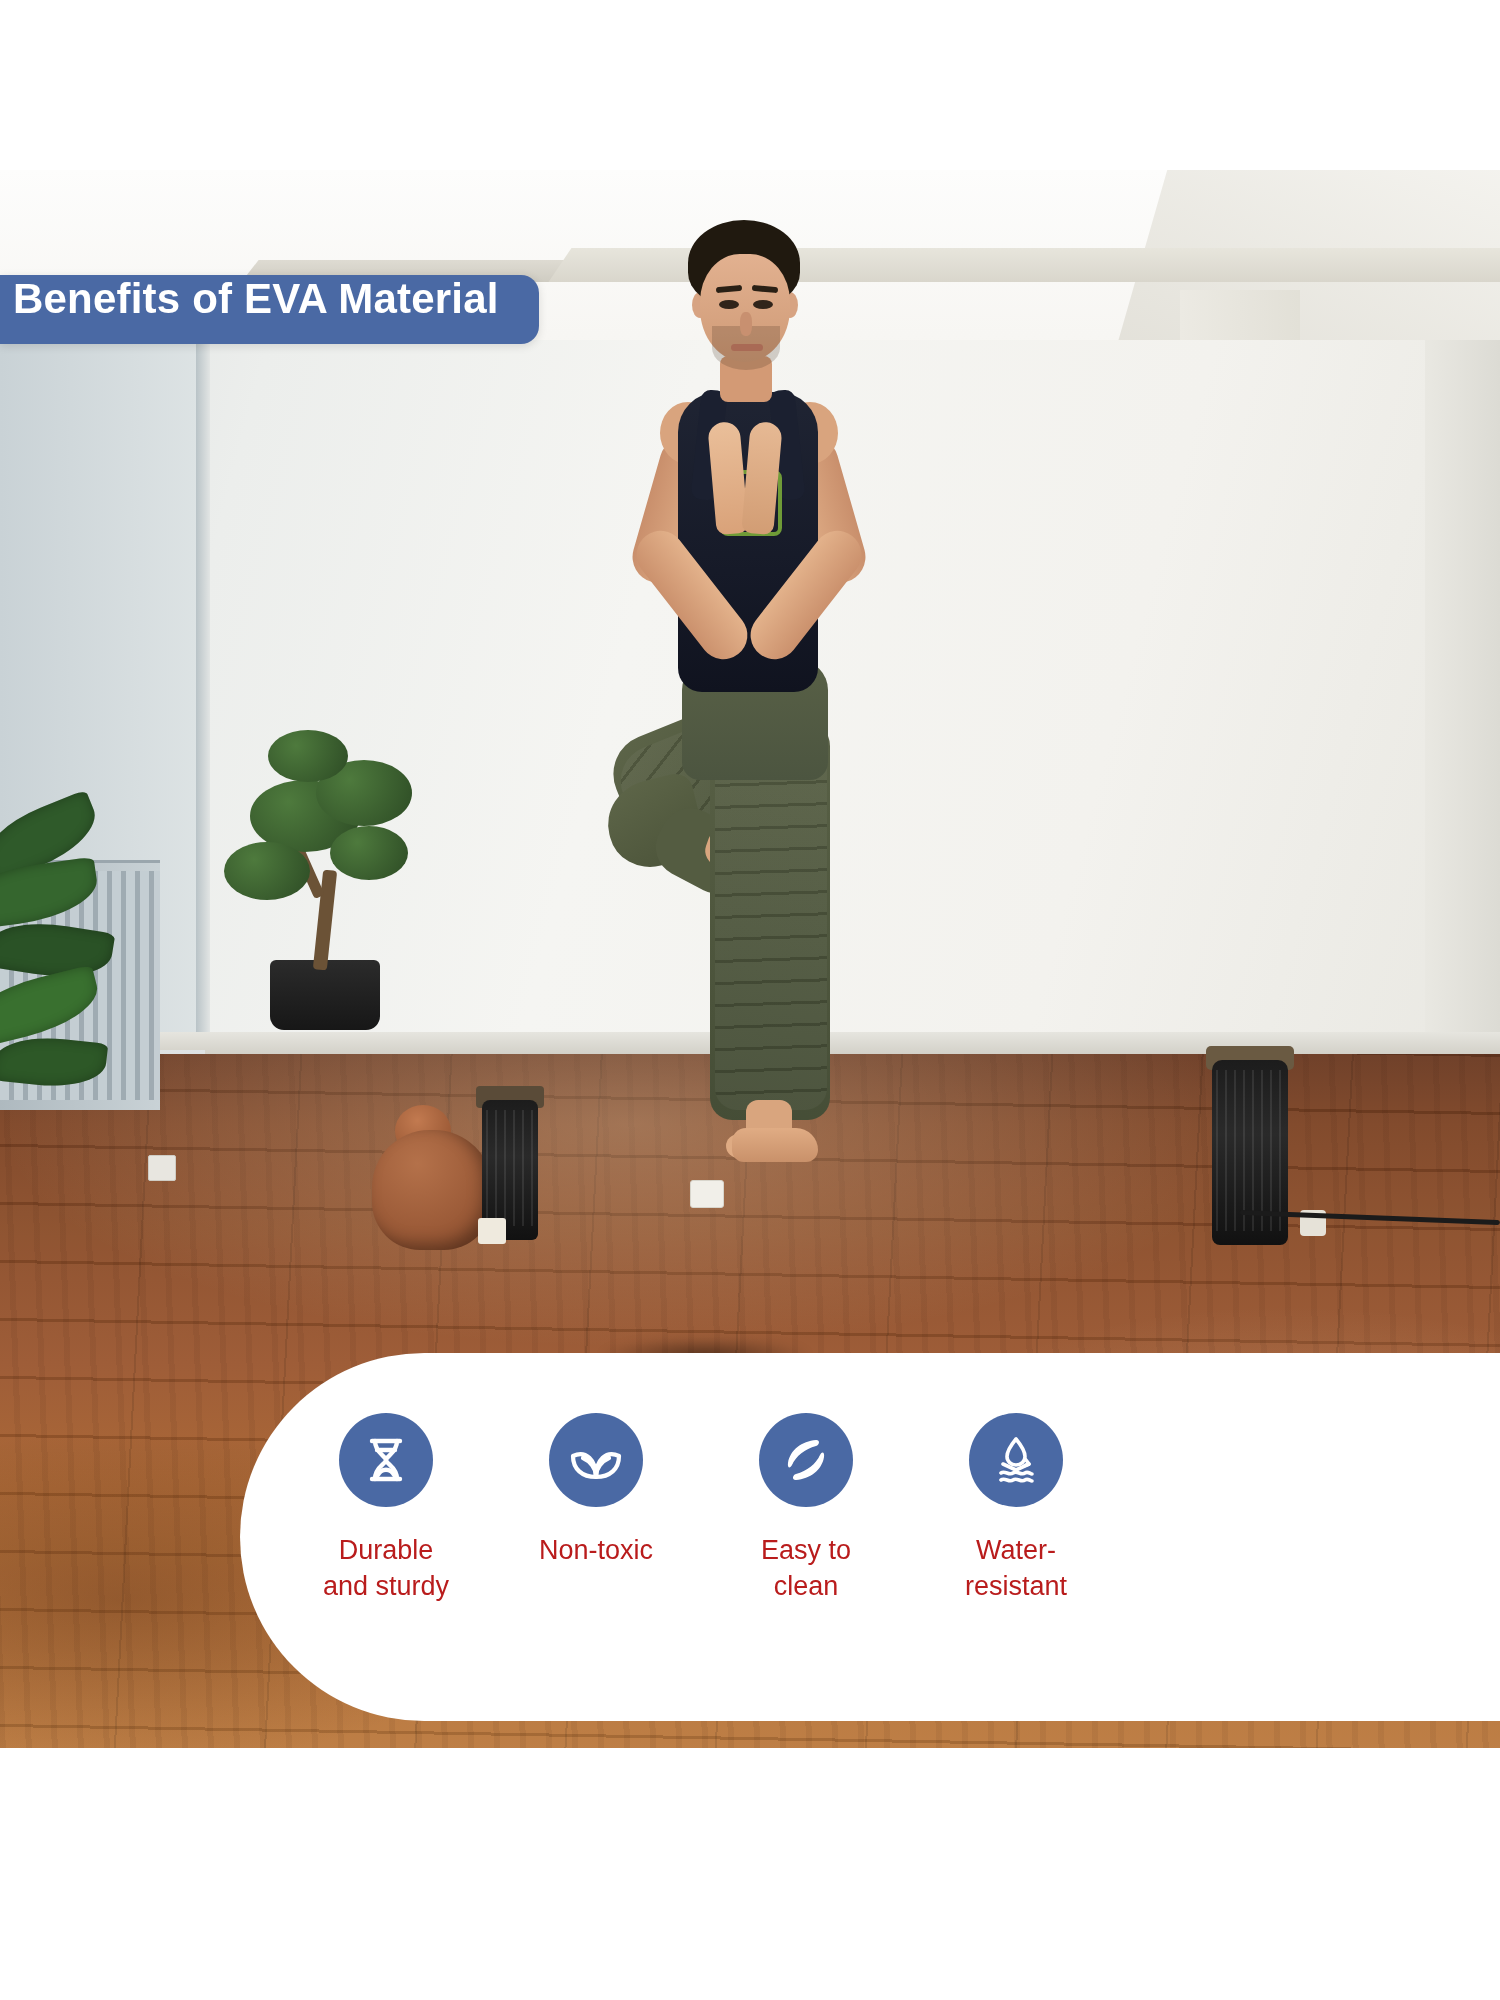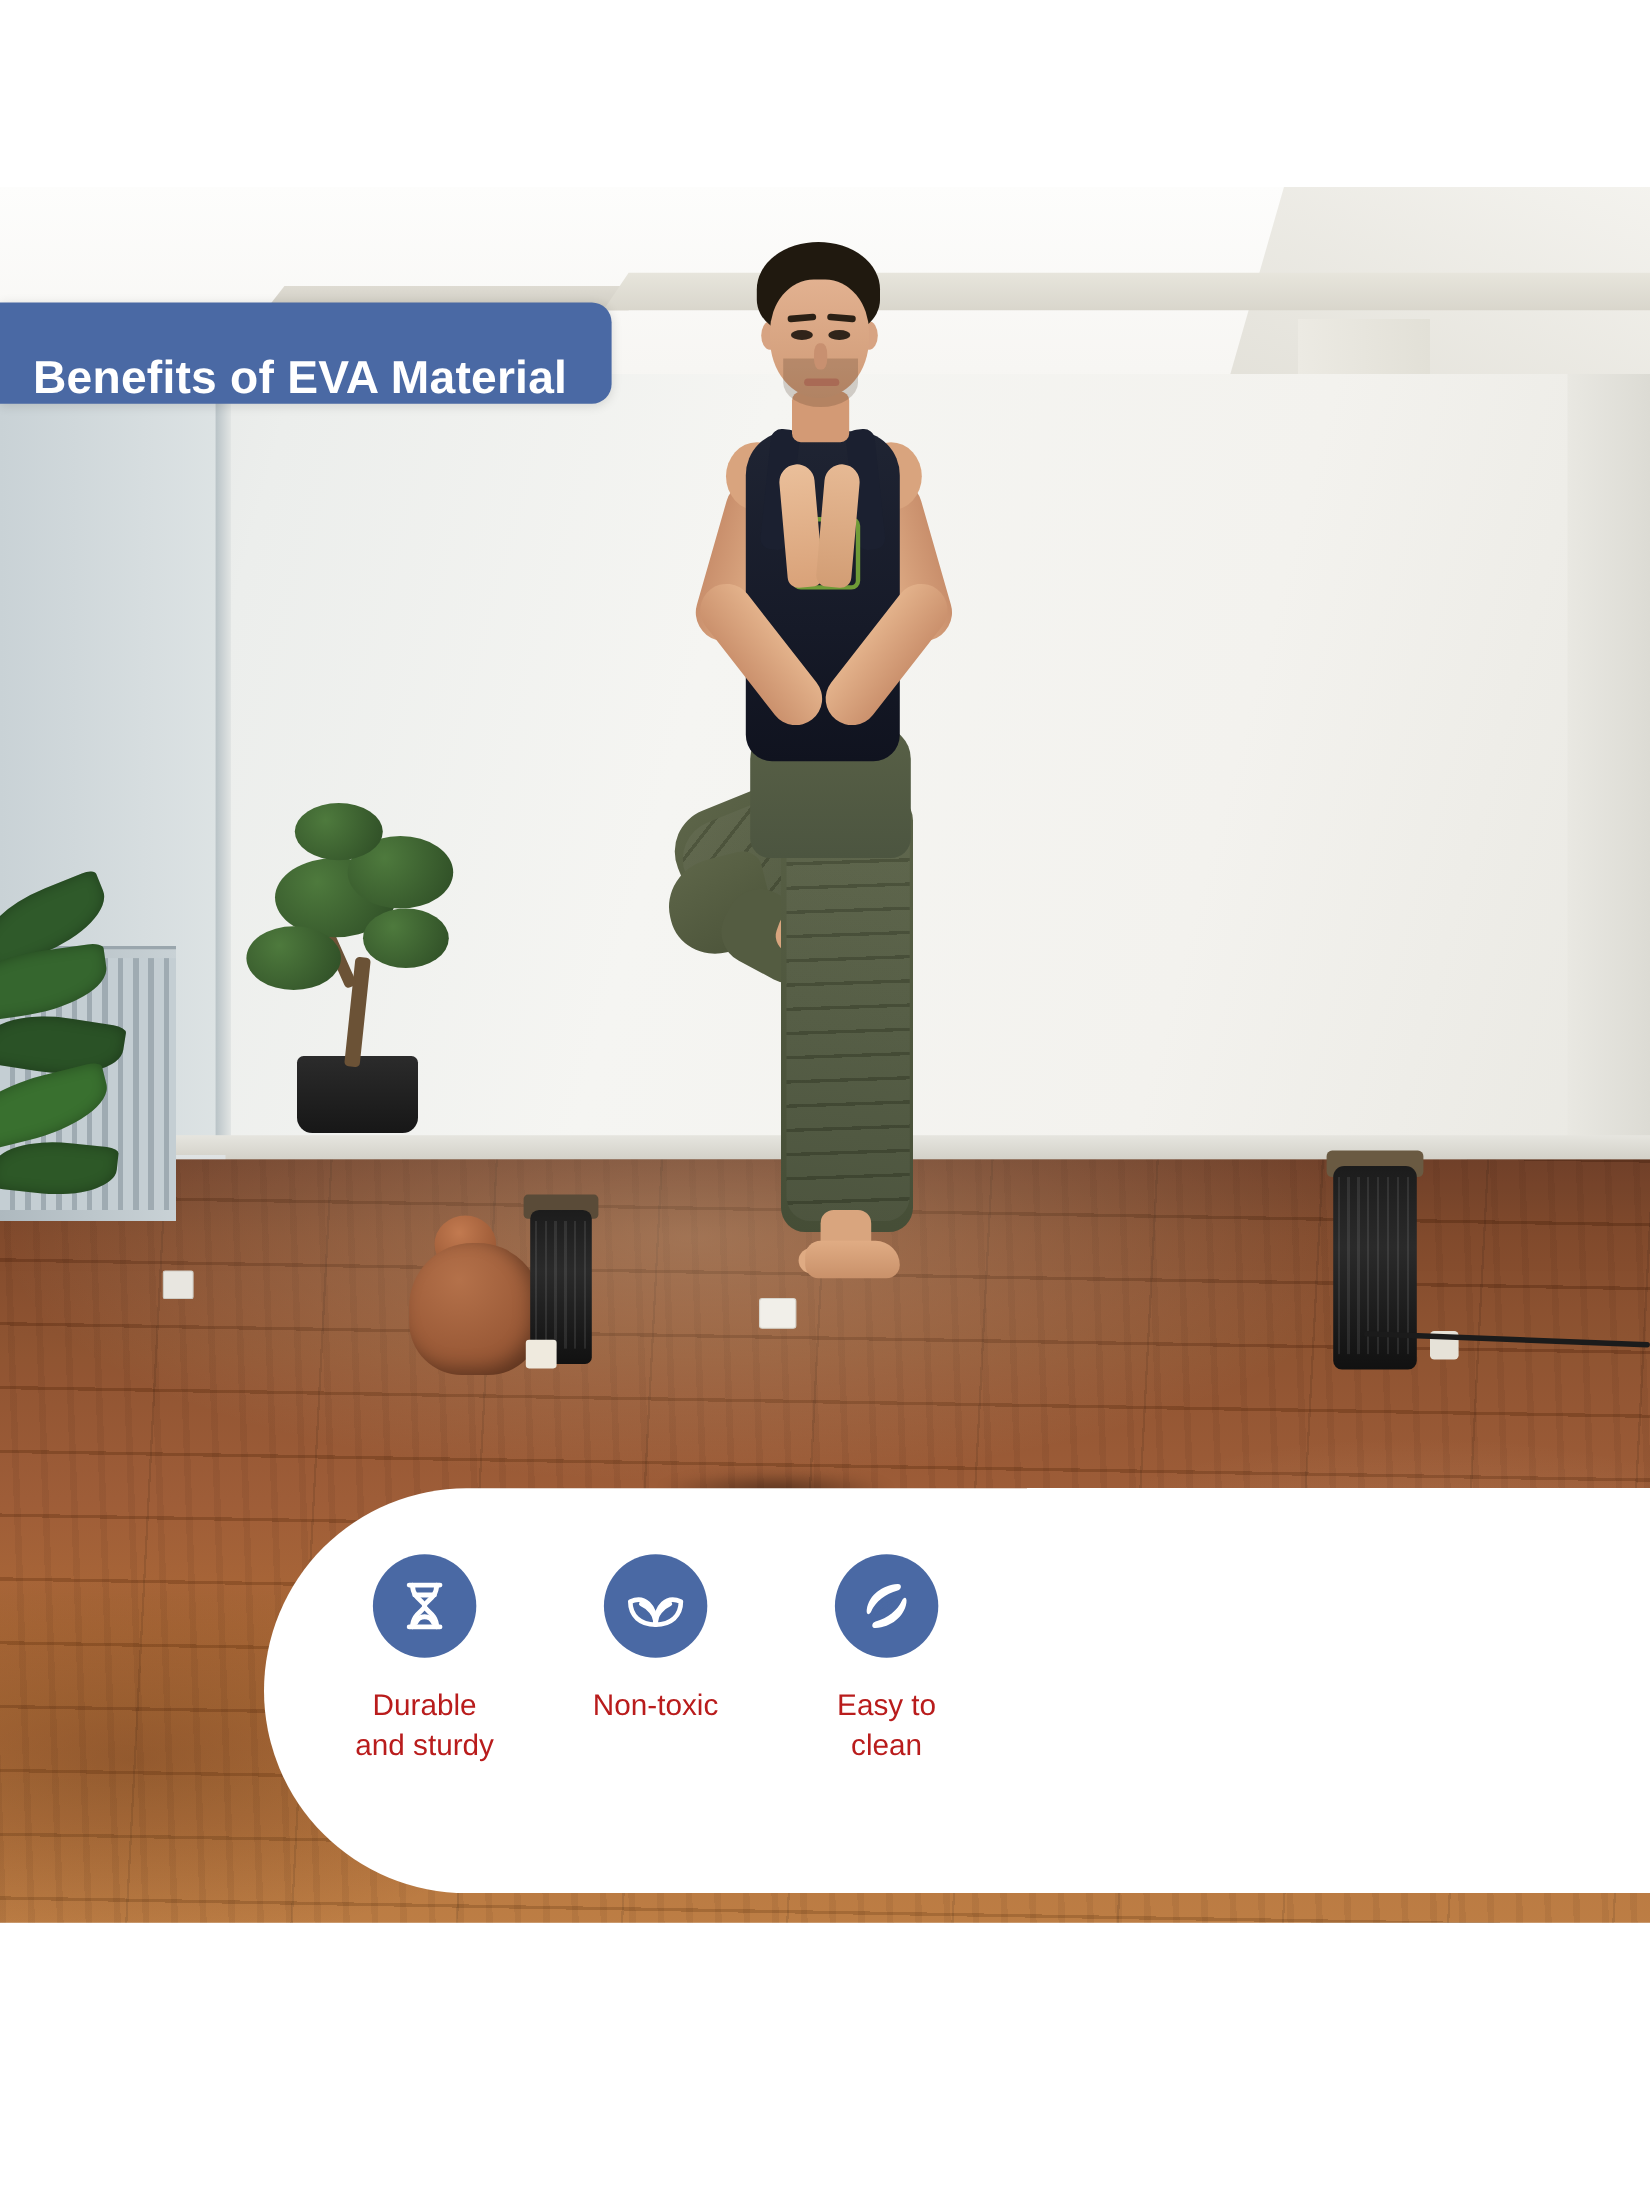--- a/index.html
+++ b/index.html
@@ -307,22 +307,22 @@
 
   .p-shadow{
     position:absolute; left:600px; top:1168px; width:210px; height:34px;
     background:radial-gradient(ellipse at center, rgba(0,0,0,.45), rgba(0,0,0,0) 72%);
     filter:blur(5px);
   }
 
   
   #banner{
     position:absolute; left:0; top:275px;
-    height:92px; padding:0 40px 0 30px;
-    display:flex; align-items:flex-end;
+    height:69px; padding:0 40px 0 13px;
+    display:flex; align-items:flex-start;
     background:#4a69a4;
     border-radius:0 18px 18px 0;
     box-shadow:0 2px 10px rgba(0,0,0,.12);
     z-index:30;
   }
   #banner-title{
     color:#ffffff;
     font-size:42px;
     font-weight:700;
     letter-spacing:.2px;
@@ -523,17 +523,30 @@
             <path d="M17 33 C21 27, 28 22, 35 19" fill="none" stroke="#4a69a4" stroke-width="2.1" stroke-linecap="round"></path>
             <path d="M16 46 C30 45, 42 36, 44 23 C44.8 18, 42 17, 40 21 C36 30, 27 37, 16 40 C12 41.3, 12 46.3, 16 46 Z"></path>
             <path d="M38 22 C33 30, 25 35, 17 38" fill="none" stroke="#4a69a4" stroke-width="2.1" stroke-linecap="round"></path>
             <path d="M35 19 C31 25, 24 30, 17 33" fill="none" stroke="#4a69a4" stroke-width="2.1" stroke-linecap="round"></path>
           </svg>
         </div>
         <div class="feature-label">Easy to
 clean</div>
       </div>
 
+      <div class="feature">
+        <div class="feature-icon">
+          <svg width="52" height="52" viewBox="0 0 52 52" fill="none" stroke="#ffffff" stroke-width="3.6" stroke-linecap="round" stroke-linejoin="round">
+            <path d="M26 5 C26 5, 17 16, 17 22.5 C17 27.5, 21 31, 26 31 C31 31, 35 27.5, 35 22.5 C35 16, 26 5, 26 5 Z"></path>
+            <path d="M13 30 L26 36 L39 30"></path>
+            <path d="M36 26 L39 30 L35 31.5"></path>
+            <path d="M11 39 C15 36, 19 42, 23 39 C27 36, 31 42, 35 39 C38 36.8, 40 40, 42 40"></path>
+            <path d="M11 46 C15 43, 19 49, 23 46 C27 43, 31 49, 35 46 C38 43.8, 40 47, 42 47"></path>
+          </svg>
+        </div>
+        <div class="feature-label">Water-
+resistant</div>
+      </div>
 
     </div>
   </div>
 
 </div>
 
 </body></html>

